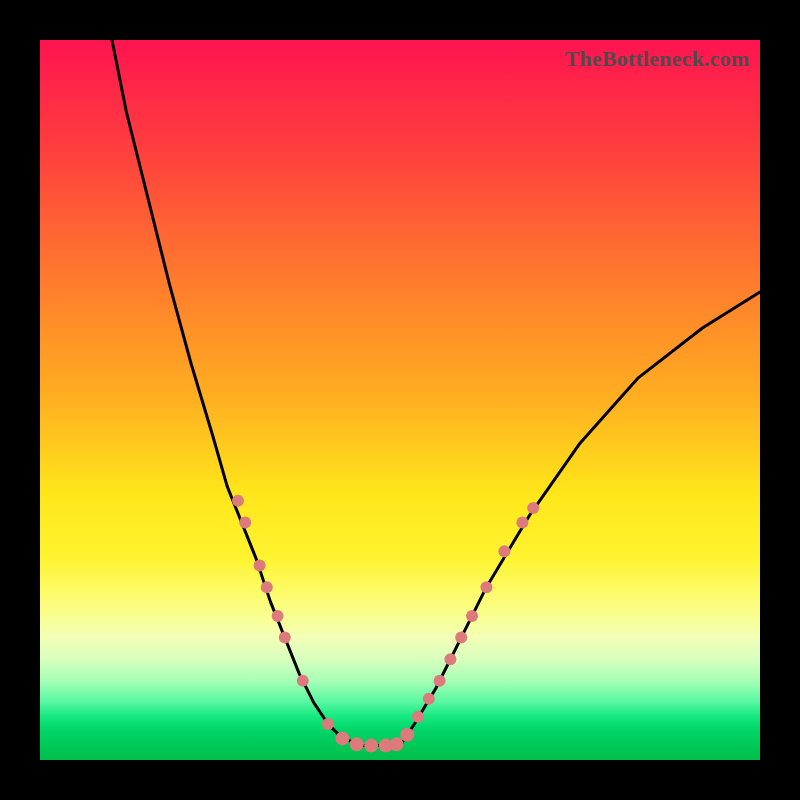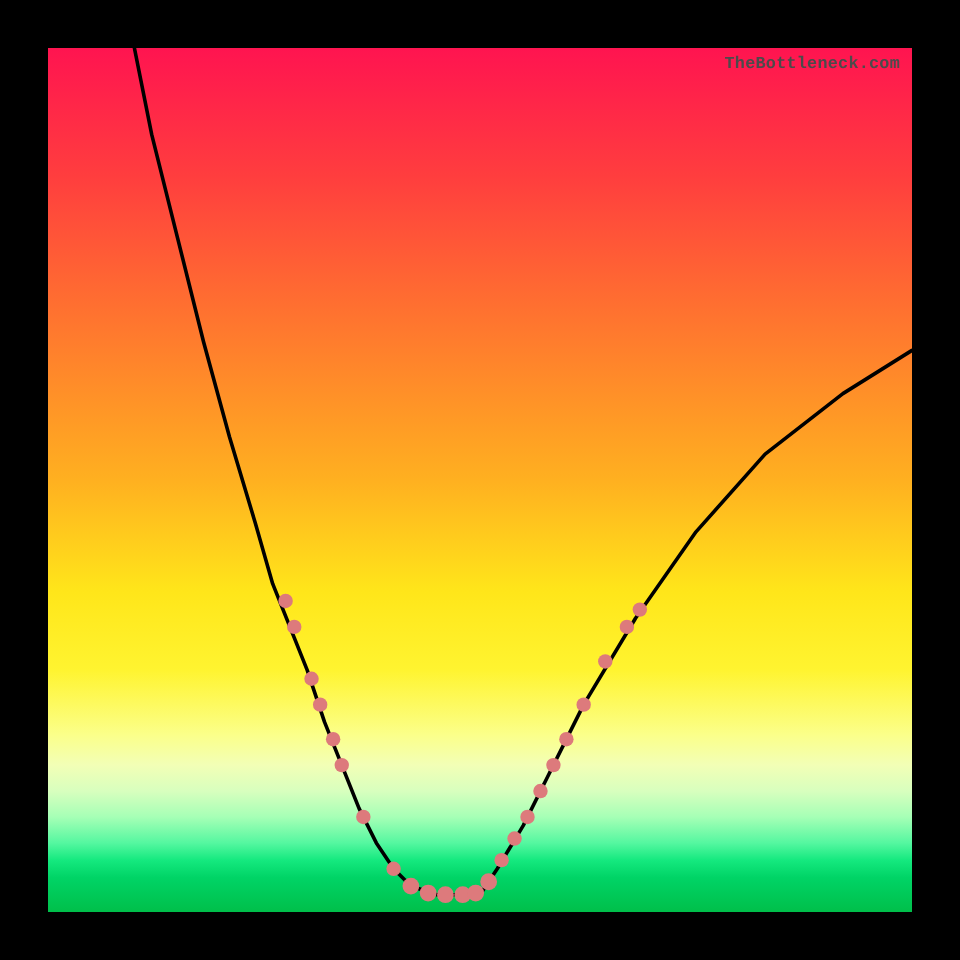--- a/index.html
+++ b/index.html
@@ -32,22 +32,22 @@
     background: #000;
   }
   .axis-left {
     position: absolute; left: 0; top: 40px; height: 720px; width: 40px;
     background: #000;
   }
   .attribution {
     position: absolute;
     top: 6px;
     right: 10px;
-    font-family: Liberation Mono, monospace;
-    font-size: 14px;
+    font-family: Liberation Serif, serif;
+    font-size: 22px;
     font-weight: 600;
     color: #4b4b4b;
     letter-spacing: 0.2px;
     user-select: none;
   }
   svg.curves {
     position: absolute; left: 0; top: 0; width: 720px; height: 720px;
     overflow: visible;
   }
 </style>

